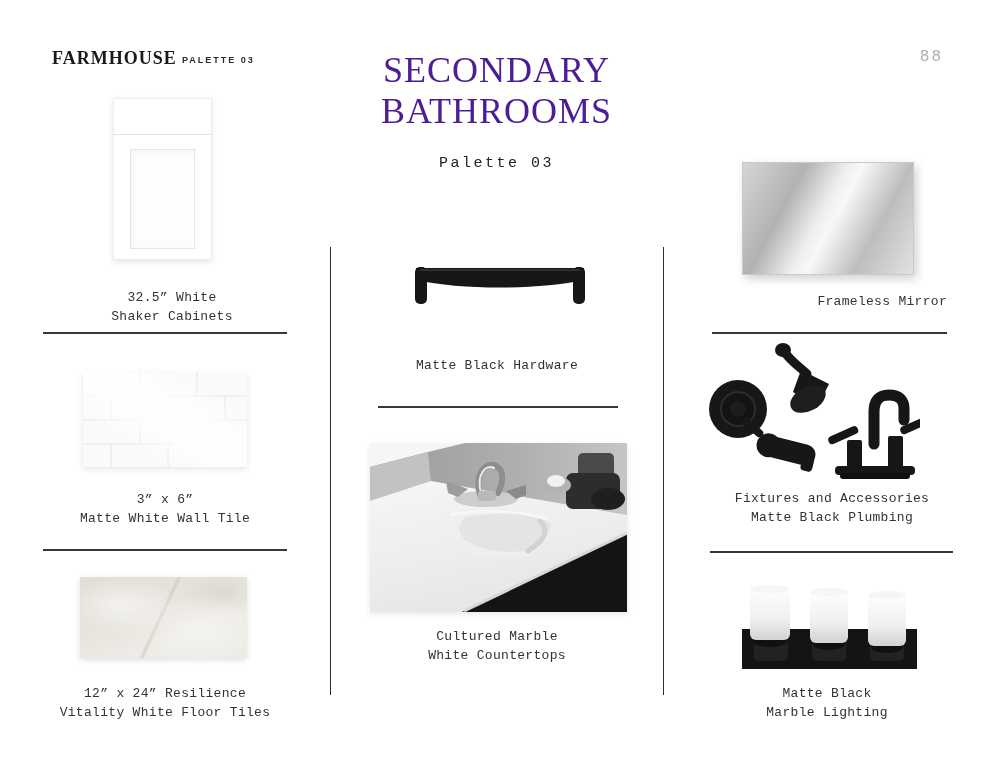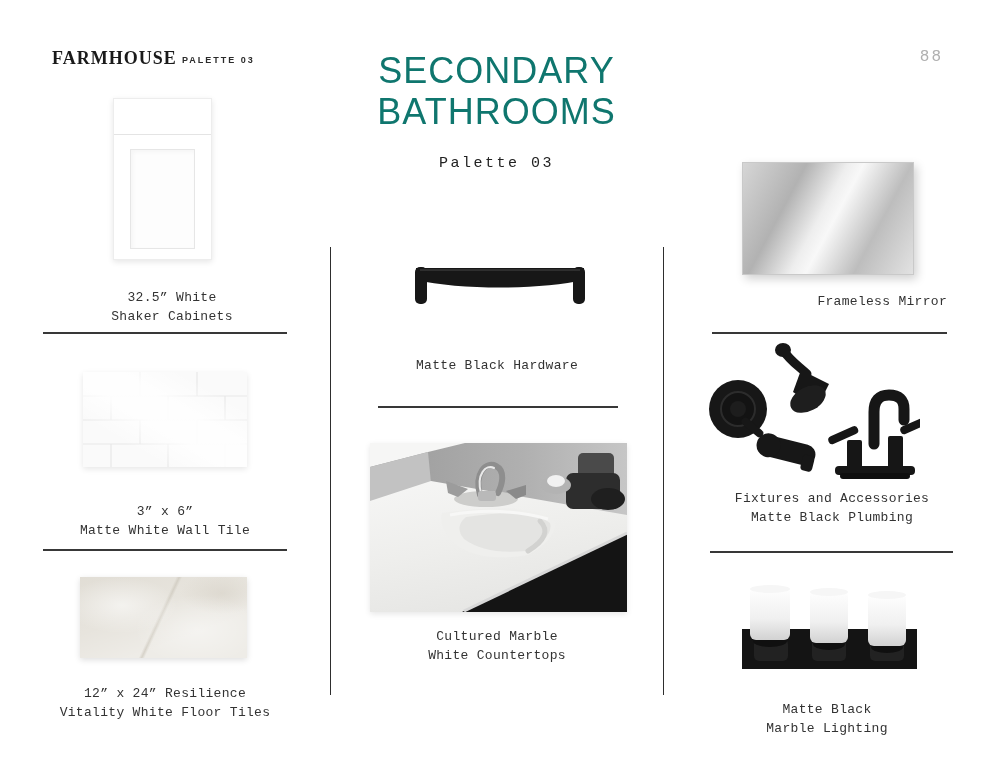--- a/index.html
+++ b/index.html
@@ -19,22 +19,22 @@
     position:absolute; left:182px; top:55px;
     font-family:"Liberation Sans", sans-serif; font-size:9px; font-weight:bold;
     letter-spacing:2px; color:#2b2b2b;
   }
   .page-number{
     position:absolute; right:50px; top:48px;
     font-size:16px; letter-spacing:2px; color:#b0b0b0;
   }
   .title{
     position:absolute; left:0; right:0; top:50px; text-align:center;
-    font-family:Liberation Sans, sans-serif; font-size:36px; line-height:41px;
-    letter-spacing:1px; color:#0f766e;
+    font-family:Liberation Serif, serif; font-size:36px; line-height:41px;
+    letter-spacing:1px; color:#4c1d95;
   }
   .subtitle{
     position:absolute; left:0; right:0; top:155px; text-align:center;
     font-size:15px; letter-spacing:2.5px; color:#222;
   }
   
   .caption{
     position:absolute; width:240px; text-align:center;
     font-size:13px; line-height:19px; letter-spacing:0.3px; color:#333;
   }
@@ -125,21 +125,21 @@
           <line x1="142" y1="24" x2="142" y2="48"></line>
         <line x1="57" y1="48" x2="57" y2="72"></line>
           <line x1="114" y1="48" x2="114" y2="72"></line>
         <line x1="28" y1="72" x2="28" y2="95"></line>
           <line x1="85" y1="72" x2="85" y2="95"></line>
           <line x1="142" y1="72" x2="142" y2="95"></line>
       </g>
       <rect x="0" y="0" width="164" height="95" fill="url(#sheen)"></rect>
     </svg>
   </div>
-  <div class="caption" style="left:45px; top:490px;margin-top:12px;">
+  <div class="caption" style="left:45px; top:490px;">
     <div>3” x 6”</div>
     <div>Matte White Wall Tile</div>
   </div>
 
   <div class="hdivider" style="left:43px; top:549px; width:244px;"></div>
 
   <div class="swatch floor-tile"></div>
   <div class="caption" style="left:45px; top:684px;">
     <div>12” x 24” Resilience</div>
     <div>Vitality White Floor Tiles</div>
@@ -272,18 +272,18 @@
         <ellipse cx="145" cy="62" rx="16" ry="6" fill="#101010"></ellipse>
         <rect x="8" y="2" width="40" height="53" rx="6" fill="url(#shade)"></rect>
         <ellipse cx="28" cy="4" rx="20" ry="4" fill="#f6f6f6"></ellipse>
         <rect x="68" y="5" width="38" height="53" rx="6" fill="url(#shade)"></rect>
         <ellipse cx="87" cy="7" rx="19" ry="4" fill="#f6f6f6"></ellipse>
         <rect x="126" y="8" width="38" height="53" rx="6" fill="url(#shade)"></rect>
         <ellipse cx="145" cy="10" rx="19" ry="4" fill="#f6f6f6"></ellipse>
       </g>
     </svg>
   </div>
-  <div class="caption" style="left:707px; top:684px;margin-top:16px;">
+  <div class="caption" style="left:707px; top:684px;">
     <div>Matte Black</div>
     <div>Marble Lighting</div>
   </div>
 
 </div>
 
 </body></html>

